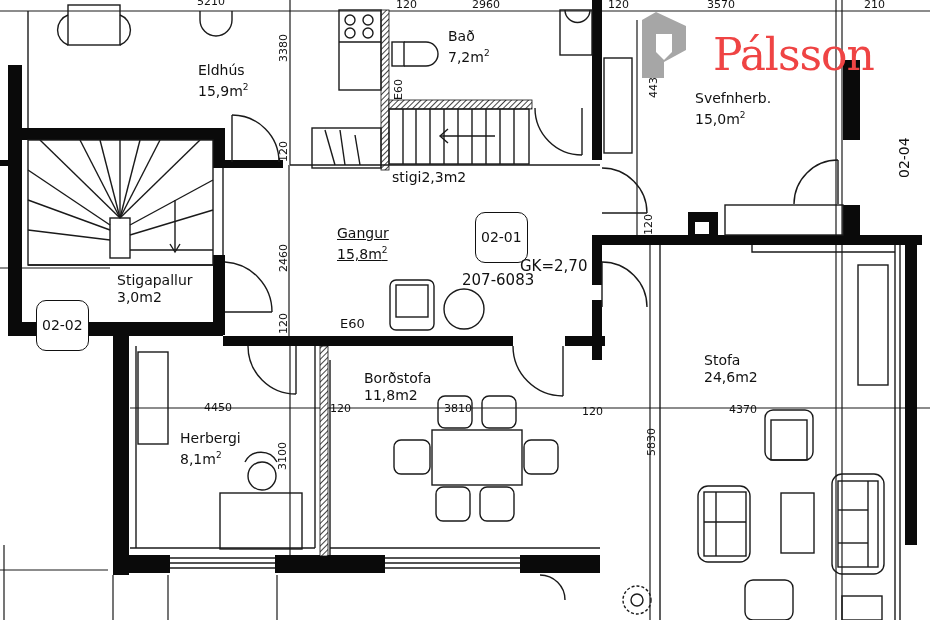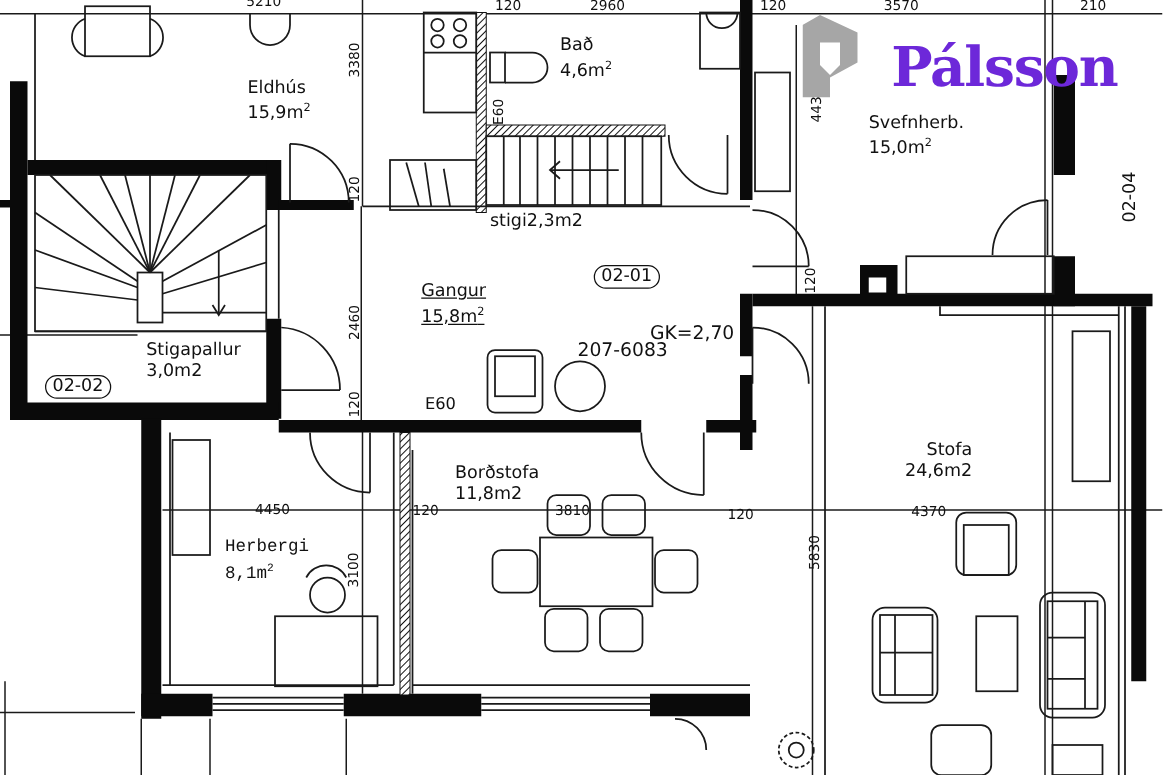--- a/index.html
+++ b/index.html
@@ -2,22 +2,22 @@
 <html><head>
 <meta charset="utf-8">
 <style>
   html, body { margin: 0; padding: 0; background: #ffffff; }
   body { width: 930px; height: 620px; overflow: hidden; position: relative; font-family: "DejaVu Sans", sans-serif; }
   #plan { position: absolute; left: 0; top: 0; width: 930px; height: 620px; }
   .lbl { position: absolute; color: #111; font-family: "DejaVu Sans", sans-serif; font-size: 14px; line-height: 17px; white-space: nowrap; }
   .lbl sup { font-size: 9px; }
   .dim { position: absolute; color: #111; font-family: "DejaVu Sans", sans-serif; font-size: 11px; line-height: 12px; white-space: nowrap; }
   .dim.v { transform: rotate(-90deg); transform-origin: left top; }
-  .tag { position: absolute; border: 1.5px solid #111; border-radius: 10px; padding: 0 5px; font-size: 14px; line-height: 17px; background: #fff; color:#111; font-family: "DejaVu Sans", sans-serif; }
-  .brand { position: absolute; left: 713px; top: 30px; font-family: "DejaVu Serif", serif; font-weight: bold; font-size: 44px; letter-spacing: -1px; color: #6d28d9; line-height: 50px; }
+  .tag { position: absolute; border: 1.5px solid #111; border-radius: 10px; padding: 16px 5px; font-size: 14px; line-height: 17px; background: #fff; color:#111; font-family: "DejaVu Sans", sans-serif; }
+  .brand { position: absolute; left: 713px; top: 30px; font-family: "DejaVu Serif", serif; font-weight: normal; font-size: 44px; letter-spacing: -1px; color: #ef4444; line-height: 50px; }
   .brand-mark { position: absolute; left: 642px; top: 12px; width: 46px; height: 66px; }
 </style>
 </head>
 <body>
 
 <svg id="plan" viewBox="0 0 930 620" xmlns="http://www.w3.org/2000/svg">
   <defs>
     <pattern id="hatch" width="4" height="4" patternUnits="userSpaceOnUse" patternTransform="rotate(45)">
       <rect width="4" height="4" fill="#fff"></rect>
       <line x1="0" y1="0" x2="0" y2="4" stroke="#111" stroke-width="1.6"></line>
@@ -218,46 +218,46 @@
   <polygon points="14,22 30,22 30,40 22,48 14,40" fill="#ffffff"></polygon>
 </svg>
 <div class="brand">Pálsson</div>
 
 <div class="lbl" style="left:198px;top:62px;">
   <div>Eldhús</div>
   <div><span>15,9m</span><sup>2</sup></div>
 </div>
 <div class="lbl" style="left:448px;top:28px;">
   <div>Bað</div>
-  <div><span>4,6m</span><sup>2</sup></div>
+  <div><span>7,2m</span><sup>2</sup></div>
 </div>
 <div class="lbl" style="left:695px;top:90px;">
   <div>Svefnherb.</div>
   <div><span>15,0m</span><sup>2</sup></div>
 </div>
 <div class="lbl" style="left:392px;top:169px;">
   <span>stigi</span><span>2,3m2</span>
 </div>
 <div class="lbl" style="left:337px;top:225px;text-decoration:underline;">
   <div>Gangur</div>
   <div><span>15,8m</span><sup>2</sup></div>
 </div>
 <div class="lbl" style="left:117px;top:272px;">
   <div>Stigapallur</div>
   <div>3,0m2</div>
 </div>
 <div class="lbl" style="left:364px;top:370px;">
   <div>Borðstofa</div>
   <div>11,8m2</div>
 </div>
-<div class="lbl" style="left:724px;top:352px;text-align:right;">
+<div class="lbl" style="left:704px;top:352px;">
   <div>Stofa</div>
   <div>24,6m2</div>
 </div>
-<div class="lbl" style="left:180px;top:430px;font-family:Liberation Mono, monospace;">
+<div class="lbl" style="left:180px;top:430px;">
   <div>Herbergi</div>
   <div><span>8,1m</span><sup>2</sup></div>
 </div>
 
 <div class="tag" style="left:475px;top:212px;">02-01</div>
 <div class="lbl" style="left:462px;top:236px;font-size:15px;margin-top:36px;">207-6083</div>
 <div class="lbl" style="left:472px;top:258px;font-size:15px;margin-left:48px;">GK=2,70</div>
 <div class="tag" style="left:36px;top:300px;">02-02</div>
 <div class="lbl" style="left:896px;top:178px;transform:rotate(-90deg);transform-origin:left top;">02-04</div>
 

